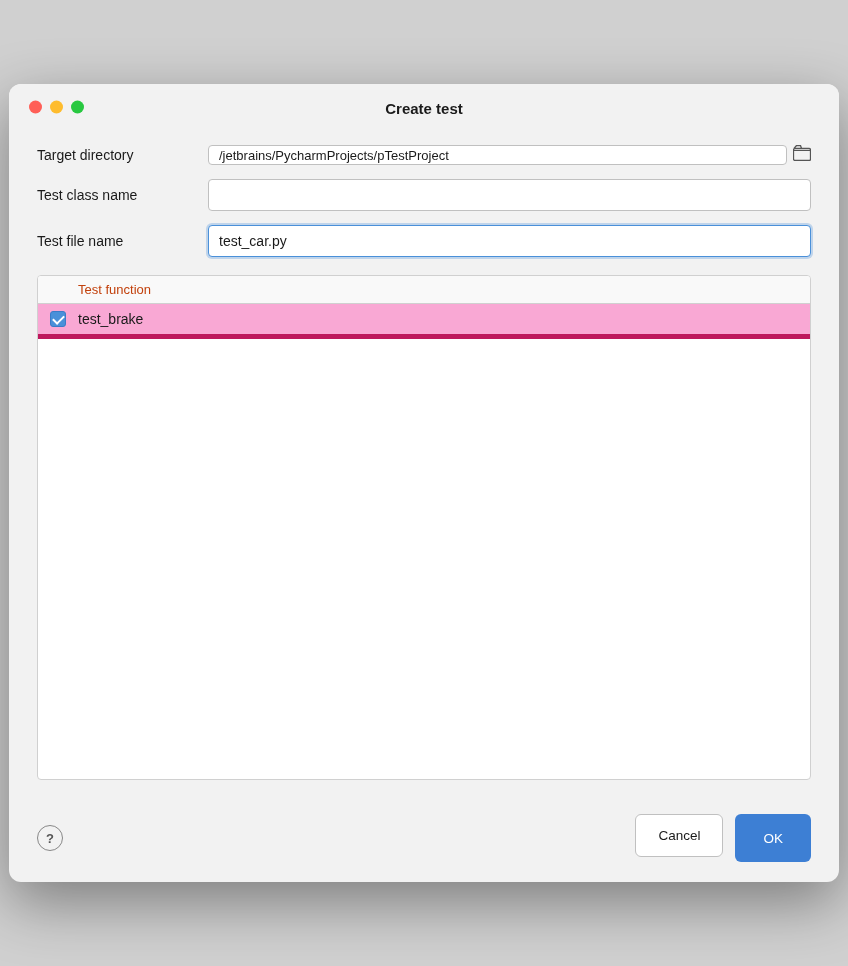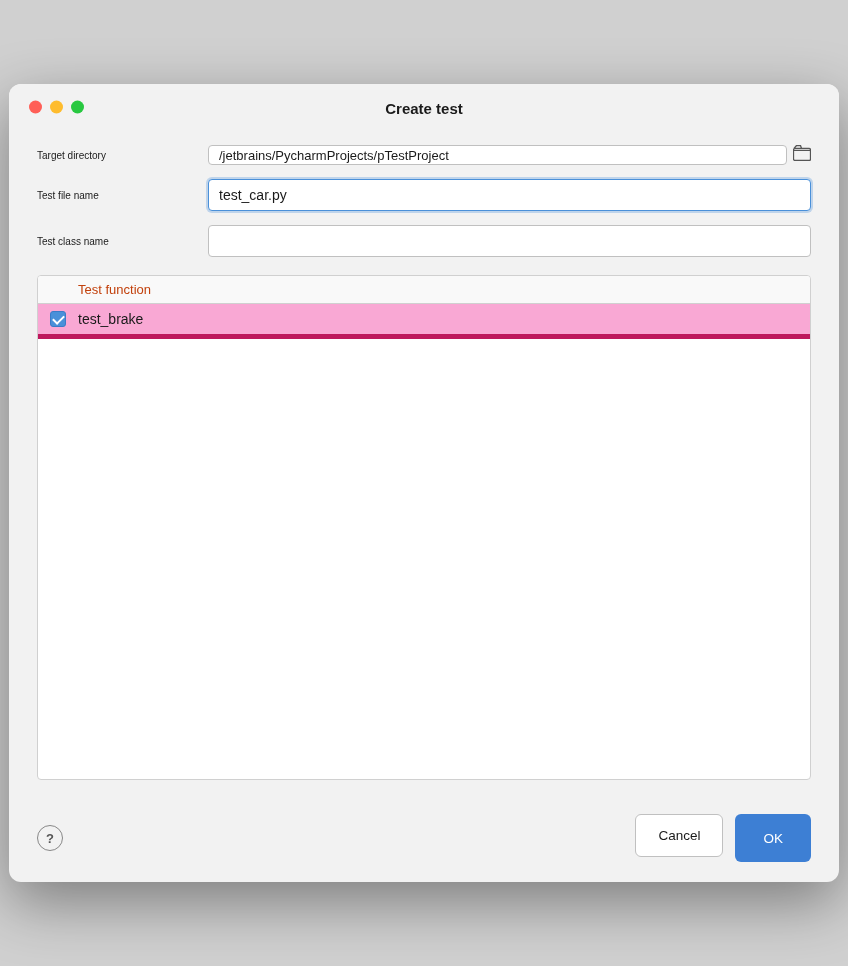--- a/index.html
+++ b/index.html
@@ -71,21 +71,21 @@
       gap: 14px;
     }
 
     .form-row {
       display: flex;
       align-items: center;
       gap: 16px;
     }
 
     .form-label {
-      font-size: 10px;
+      font-size: 14px;
       color: #1a1a1a;
       width: 155px;
       flex-shrink: 0;
       text-align: left;
     }
 
     .form-input-wrapper {
       flex: 1;
       display: flex;
       align-items: center;
@@ -278,30 +278,30 @@
           <svg width="18" height="16" viewBox="0 0 18 16" fill="none" xmlns="http://www.w3.org/2000/svg">
             <rect x="0.5" y="3.5" width="17" height="12" rx="1.5" fill="none" stroke="#555" stroke-width="1.3"></rect>
             <path d="M0.5 5.5h17" stroke="#555" stroke-width="1"></path>
             <path d="M1 3.5l2.5-3h4l1 3" stroke="#555" stroke-width="1.3" fill="none"></path>
           </svg>
         </span>
       </div>
     </div>
 
     <div class="form-row">
+      <span class="form-label">Test class name</span>
+      <div class="form-input-wrapper">
+        <input type="text" class="form-input" value="" style="">
+      </div>
+    </div>
+
+    <div class="form-row">
       <span class="form-label">Test file name</span>
       <div class="form-input-wrapper">
         <input type="text" class="form-input focused" value="test_car.py" style="">
-      </div>
-    </div>
-
-    <div class="form-row">
-      <span class="form-label">Test class name</span>
-      <div class="form-input-wrapper">
-        <input type="text" class="form-input" value="" style="">
       </div>
     </div>
 
     <div class="table-container">
       <div class="table-header">
         <div class="table-header-checkbox-spacer"></div>
         <span class="table-header-label">Test function</span>
       </div>
       <div class="table-row">
         <input type="checkbox" class="table-checkbox" checked="" style="">

